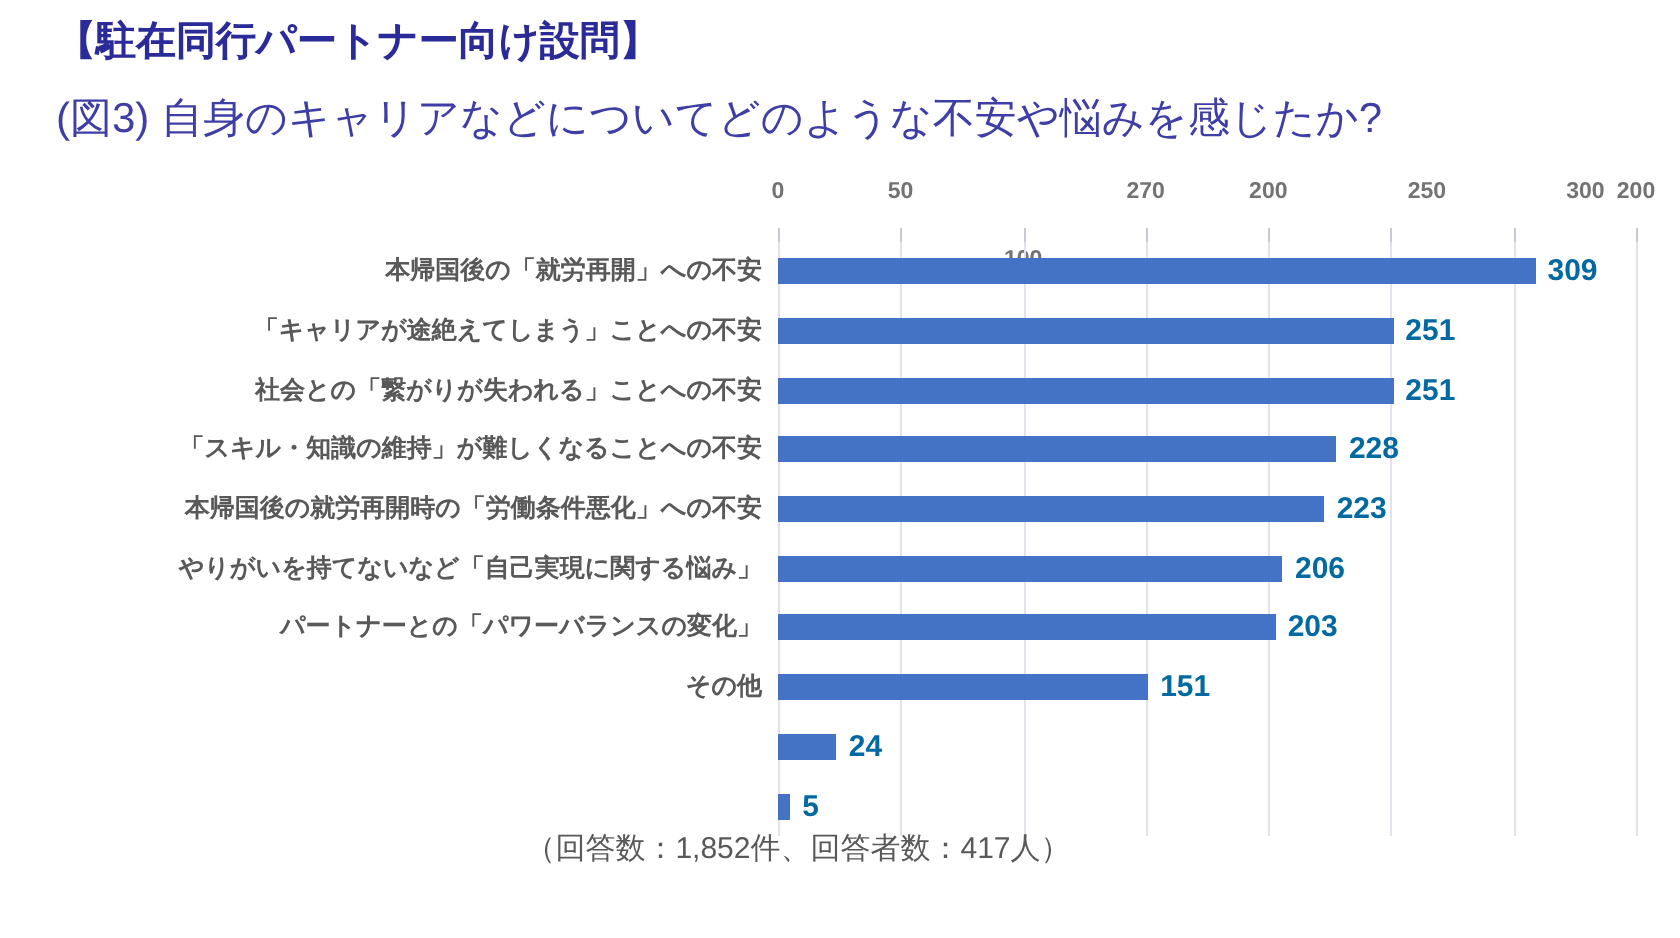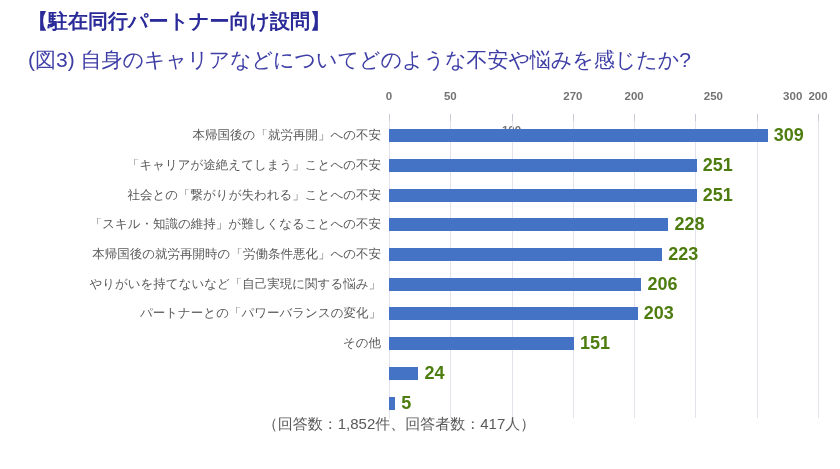--- a/index.html
+++ b/index.html
@@ -70,21 +70,21 @@
   }
   .labels-col { width: 361px; }
   .cat-label {
     height: 29.7px;
     display: flex;
     align-items: center;
     justify-content: flex-end;
     padding-right: 8px;
     box-sizing: border-box;
     font-size: 12.5px;
-    font-weight: 400;
+    font-weight: 700;
     color: #595959;
     white-space: nowrap;
   }
   .plot-col {
     flex: 1;
     position: relative;
   }
   .gridline {
     position: absolute;
     top: 0;
@@ -99,23 +99,23 @@
     display: flex;
     align-items: center;
   }
   .bar {
     height: 13px;
     background: #4472c4;
     flex-shrink: 0;
   }
   .bar-value {
     margin-left: 6px;
-    font-size: 18px;
+    font-size: 15px;
     font-weight: 700;
-    color: #4d7c0f;
+    color: #0369a1;
     white-space: nowrap;
   }
   .footer-note {
     position: absolute;
     left: 28px;
     top: 415px;
     width: 742px;
     text-align: center;
     font-size: 15px;
     color: #595959;

